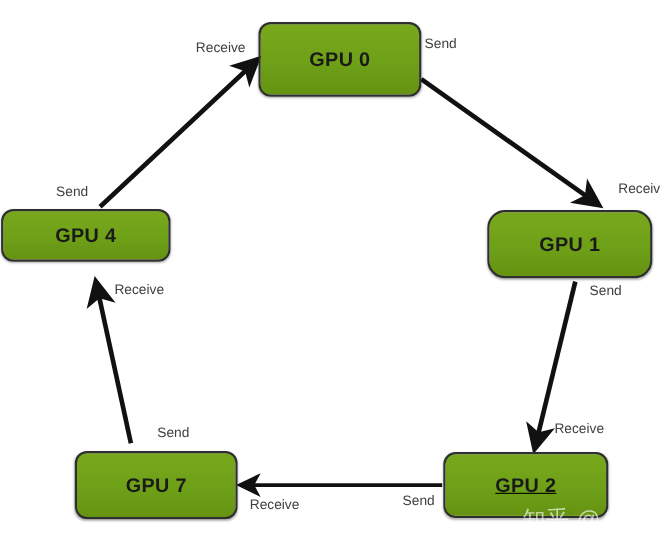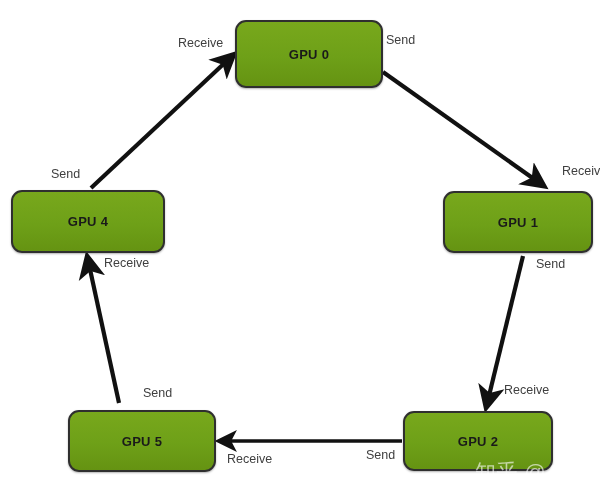--- a/index.html
+++ b/index.html
@@ -30,21 +30,21 @@
     box-sizing: border-box;
     background: linear-gradient(180deg, #78a81c 0%, #6ea018 55%, #659312 100%);
     border: 2px solid #2f2f2f;
     border-radius: 11px;
     box-shadow: 0 1px 2px rgba(0,0,0,0.30);
     display: flex;
     align-items: center;
     justify-content: center;
   }
   .node-label {
-    font-size: 13px;
+    font-size: 18px;
     font-weight: bold;
     color: #1a1a1a;
     letter-spacing: 0.3px;
     user-select: none;
   }
   .edge-label {
     position: absolute;
     font-size: 12.5px;
     color: #404040;
     white-space: nowrap;
@@ -83,33 +83,33 @@
 
     <line x1="119" y1="403" x2="88" y2="260" stroke="#111111" stroke-width="4.2" marker-end="url(#arrowhead)"></line>
 
     <line x1="91" y1="188" x2="231" y2="57" stroke="#111111" stroke-width="4.2" marker-end="url(#arrowhead)"></line>
   </svg>
 
   <div class="node" style="left:235px; top:20px; width:148px; height:68px;">
     <span class="node-label">GPU 0</span>
   </div>
 
-  <div class="node" style="left:443px; top:191px; width:150px; height:62px;">
+  <div class="node" style="left:443px; top:191px; width:150px; height:62px;border-radius:16px;">
     <span class="node-label">GPU 1</span>
   </div>
 
-  <div class="node" style="left:403px; top:411px; width:150px; height:60px;">
+  <div class="node" style="left:403px; top:411px; width:150px; height:60px;text-decoration:underline;">
     <span class="node-label">GPU 2</span>
   </div>
 
   <div class="node" style="left:68px; top:410px; width:148px; height:62px;">
-    <span class="node-label">GPU 5</span>
+    <span class="node-label">GPU 7</span>
   </div>
 
-  <div class="node" style="left:11px; top:190px; width:154px; height:63px;">
+  <div class="node" style="left:1px; top:190px; width:154px; height:48px;">
     <span class="node-label">GPU 4</span>
   </div>
 
   <span class="edge-label" style="left:386px; top:33px;">Send</span>
   <span class="edge-label" style="left:562px; top:164px;">Receive</span>
 
   <span class="edge-label" style="left:536px; top:257px;">Send</span>
   <span class="edge-label" style="left:504px; top:383px;">Receive</span>
 
   <span class="edge-label" style="left:366px; top:448px;">Send</span>

